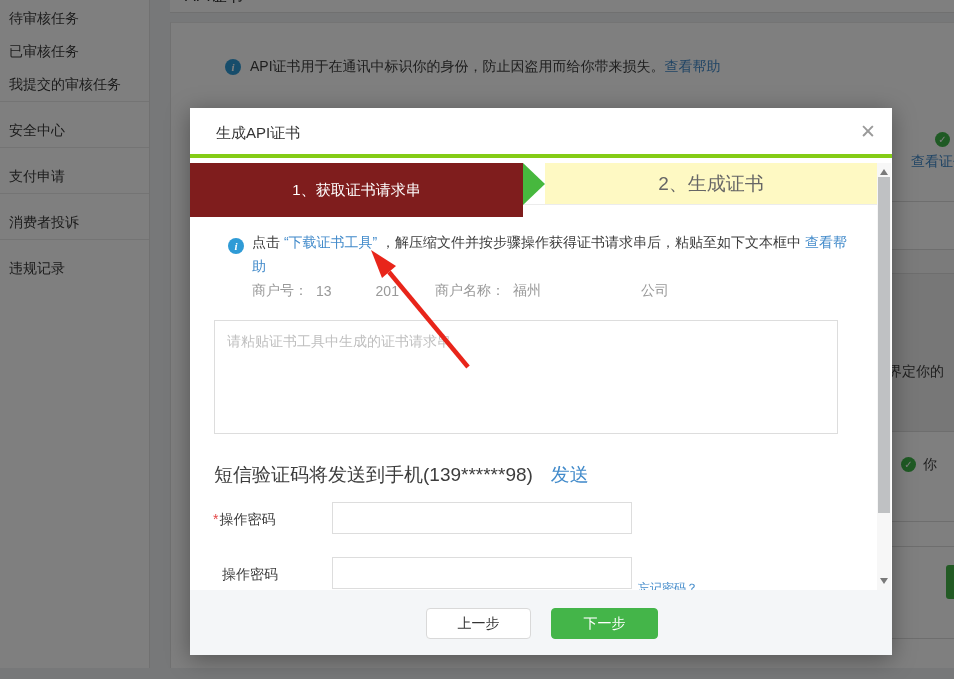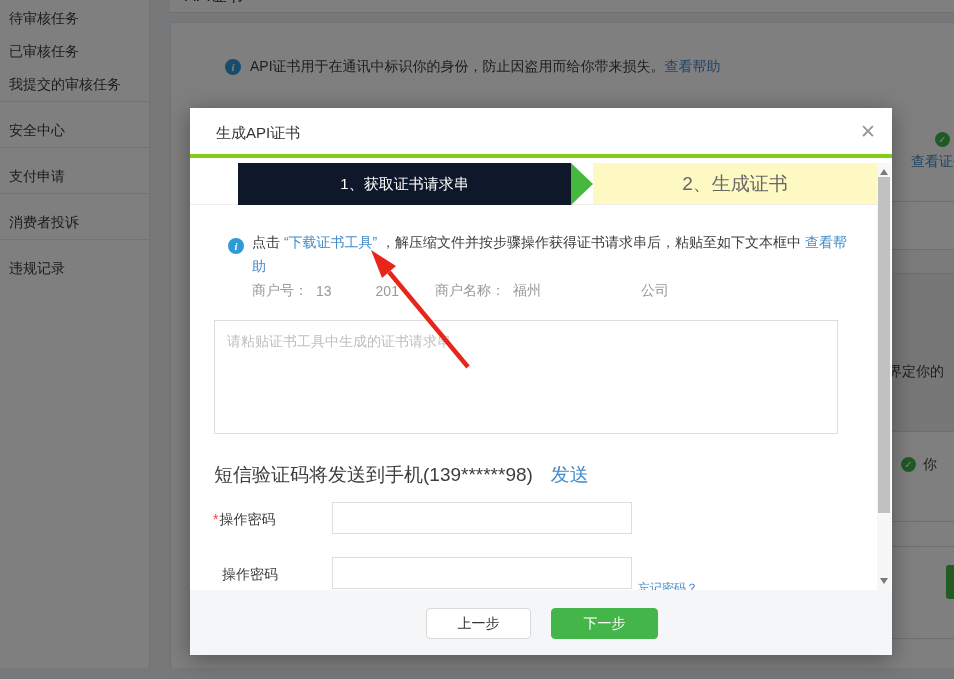--- a/index.html
+++ b/index.html
@@ -36,21 +36,21 @@
   
   .overlay { position:absolute; left:0; top:0; right:0; bottom:0; background:rgba(0,0,0,0.5); z-index:10; }
 
   
   .modal { position:absolute; left:190px; top:108px; width:702px; height:547px; background:#fff; box-shadow:0 4px 22px rgba(0,0,0,0.35); z-index:20; }
   .modal-header { position:absolute; left:0; top:0; right:0; height:50px; background:#fff; border-bottom:4px solid #84cc16; }
   .modal-title { position:absolute; left:26px; top:16px; font-size:15px; color:#333; }
   .modal-close { position:absolute; right:16px; top:12px; font-size:19px; color:#9a9a9a; font-weight:bold; cursor:pointer; line-height:24px; }
 
   .tabs { position:absolute; left:0; top:55px; width:687px; height:42px; display:flex; border-bottom:1px solid #ececec; background:#fff; }
-  .tab-active-body { width:333px; height:42px; background:#0f172a; color:#fff; display:flex; align-items:center; justify-content:center; font-size:15px; cursor:pointer;margin-left:48px; }
+  .tab-active-body { width:333px; height:54px; background:#7f1d1d; color:#fff; display:flex; align-items:center; justify-content:center; font-size:15px; cursor:pointer; }
   .tab-arrow { width:0; height:0; border-top:21px solid transparent; border-bottom:21px solid transparent; border-left:22px solid #47b83e; }
   .tab-next { flex:1; display:flex; align-items:center; justify-content:center; font-size:19px; color:#666; background:#fef9c3; cursor:pointer; }
 
   .m-info-icon { position:absolute; left:38px; top:130px; width:16px; height:16px; border-radius:50%; background:#2f9bd6; color:#fff; font-size:11px; font-weight:bold; font-style:italic; text-align:center; line-height:16px; font-family:"Liberation Serif",serif; }
   .m-notice { position:absolute; left:62px; top:122px; width:600px; font-size:14px; color:#3d3d3d; line-height:24px; }
   .m-merchant { position:absolute; left:62px; top:174px; font-size:14px; color:#999; display:flex; align-items:center; white-space:nowrap; }
   .m-merchant .gap8 { width:8px; } .sp44 { width:44px; } .sp36 { width:36px; } .sp100 { width:100px; }
 
   .m-textarea { position:absolute; left:24px; top:212px; width:624px; height:114px; padding:12px; border:1px solid #ddd; resize:none; font-size:14px; color:#333; font-family:inherit; outline:none; }
   .m-textarea::placeholder { color:#bfbfbf; }

